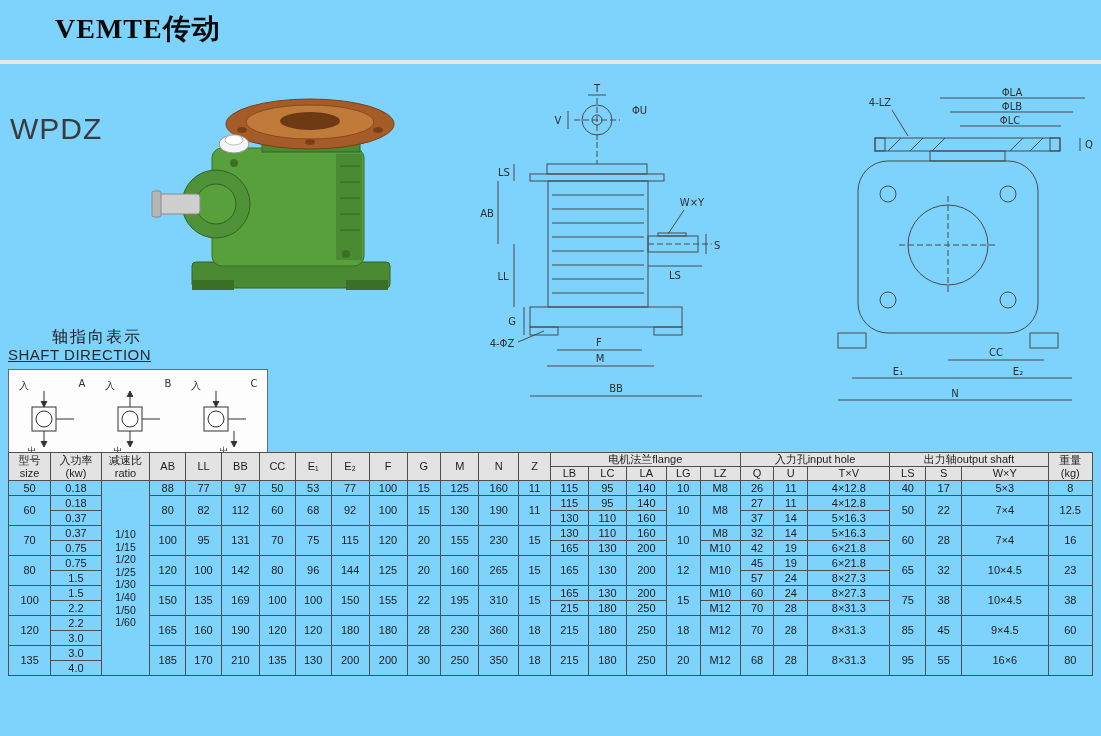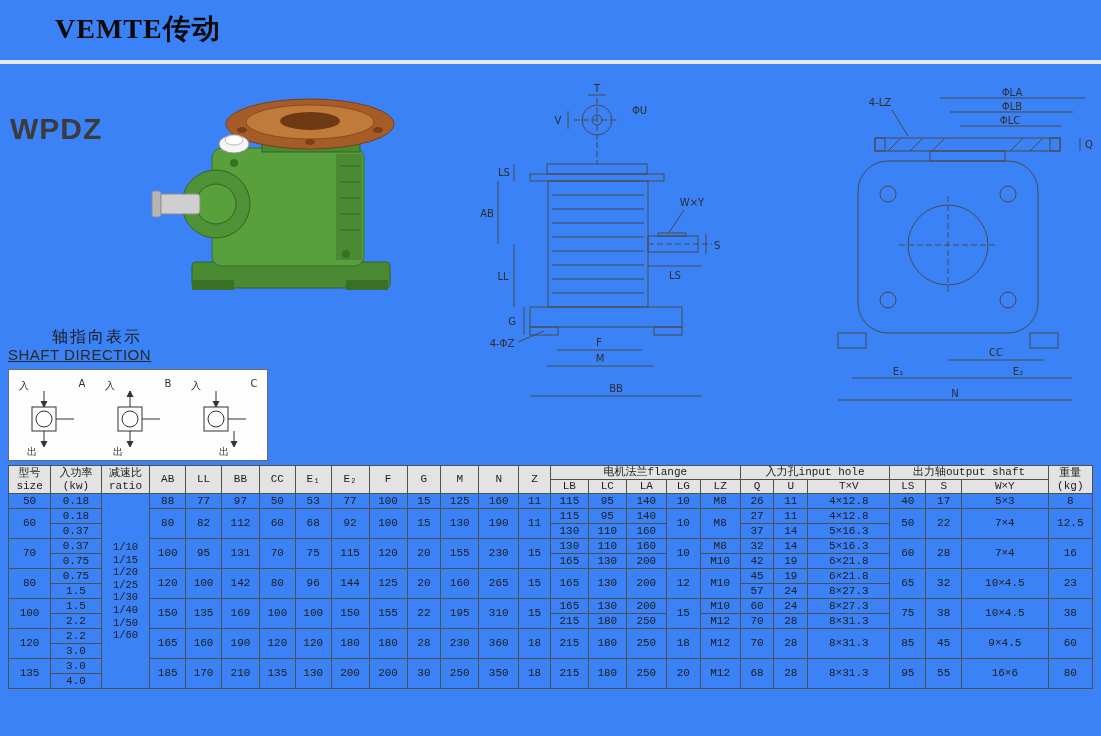--- a/index.html
+++ b/index.html
@@ -1,29 +1,29 @@
 <!DOCTYPE html>
 <html><head>
 <meta charset="utf-8">
 <style>
   html,body{margin:0;padding:0;background:#fff;}
-  .page{position:relative;width:1101px;height:736px;background:#3b82f6;overflow:hidden;
+  .page{position:relative;width:1101px;height:736px;background:#7dd3fc;overflow:hidden;
         font-family:"Liberation Sans",sans-serif;color:#222;}
   .logo{position:absolute;left:55px;top:10px;font-family:"Liberation Serif",serif;
         font-weight:bold;font-size:28px;letter-spacing:1px;color:#0a0a0a;}
   .header-rule{position:absolute;left:0;top:60px;width:1101px;height:4px;background:#e7e7e7;}
-  .model-name{position:absolute;left:10px;top:112px;font-size:30px;font-weight:bold;
+  .model-name{position:absolute;left:10px;top:112px;font-size:30px;font-weight:normal;
         color:#3b3b3b;letter-spacing:1px;font-family:"Liberation Sans",sans-serif;}
   .abs{position:absolute;}
   .shaft-zh{position:absolute;left:8px;top:327px;font-size:16px;color:#1c1c1c;letter-spacing:2px;margin-left:44px;}
   .shaft-en{position:absolute;left:8px;top:346px;font-size:15px;color:#2a2a2a;letter-spacing:.5px;text-decoration:underline;}
   .variants-box{position:absolute;left:8px;top:369px;width:258px;height:90px;border:1px solid #6a6a6a;
         display:flex;align-items:center;justify-content:space-around;background:#fdfdfd;}
-  table.spec{position:absolute;left:8px;top:465px;width:1085px;border-collapse:collapse;
-        table-layout:fixed;font-size:11px;color:#1c1c1c;font-family:Liberation Mono, monospace;}
+  table.spec{position:absolute;left:8px;top:452px;width:1085px;border-collapse:collapse;
+        table-layout:fixed;font-size:11px;color:#1c1c1c;}
   table.spec th,table.spec td{border:1px solid #4f4f4f;text-align:center;vertical-align:middle;
         padding:0 1px;white-space:pre-line;line-height:1.2;font-weight:normal;}
   table.spec thead th{background:#e3e3e3;font-size:11px;}
   table.spec td{height:14px;}
   td.ratio{font-size:10.5px;line-height:1.55;color:#1c1c1c;margin-top:48px;}
   svg text{font-family:"DejaVu Sans",sans-serif;font-size:10px;fill:#2e2e2e;}
 </style>
 </head>
 <body>
 

